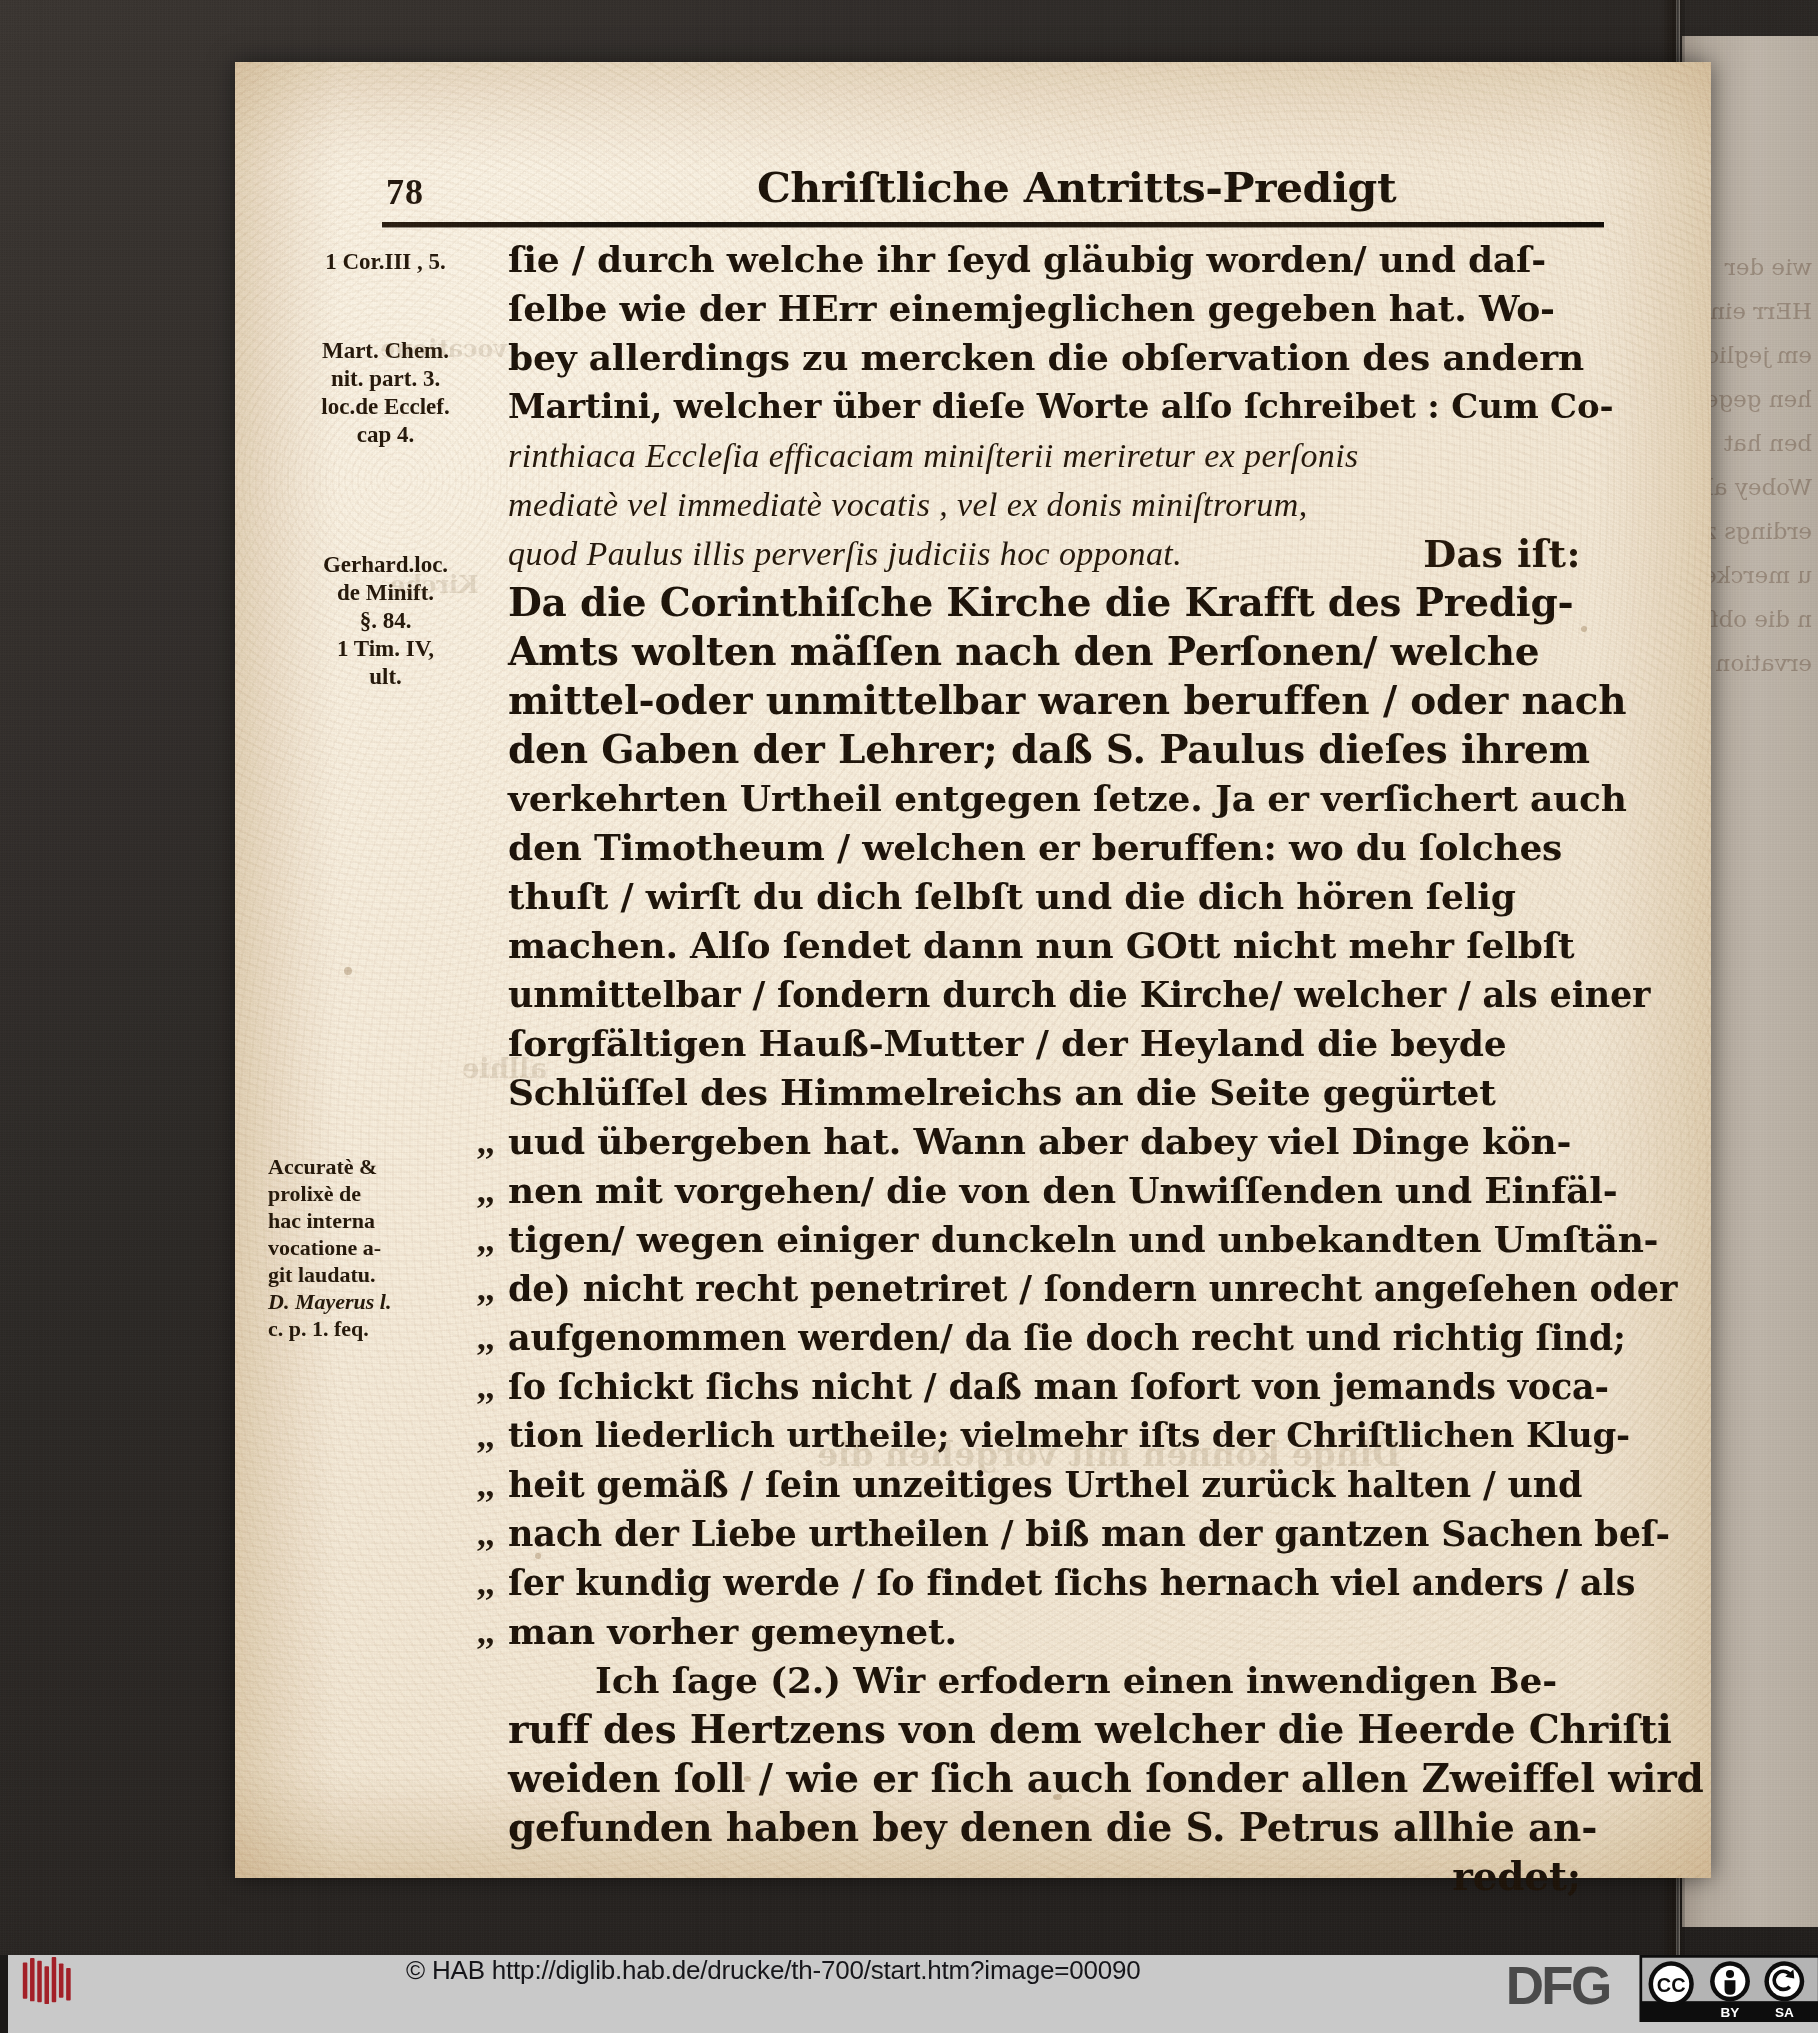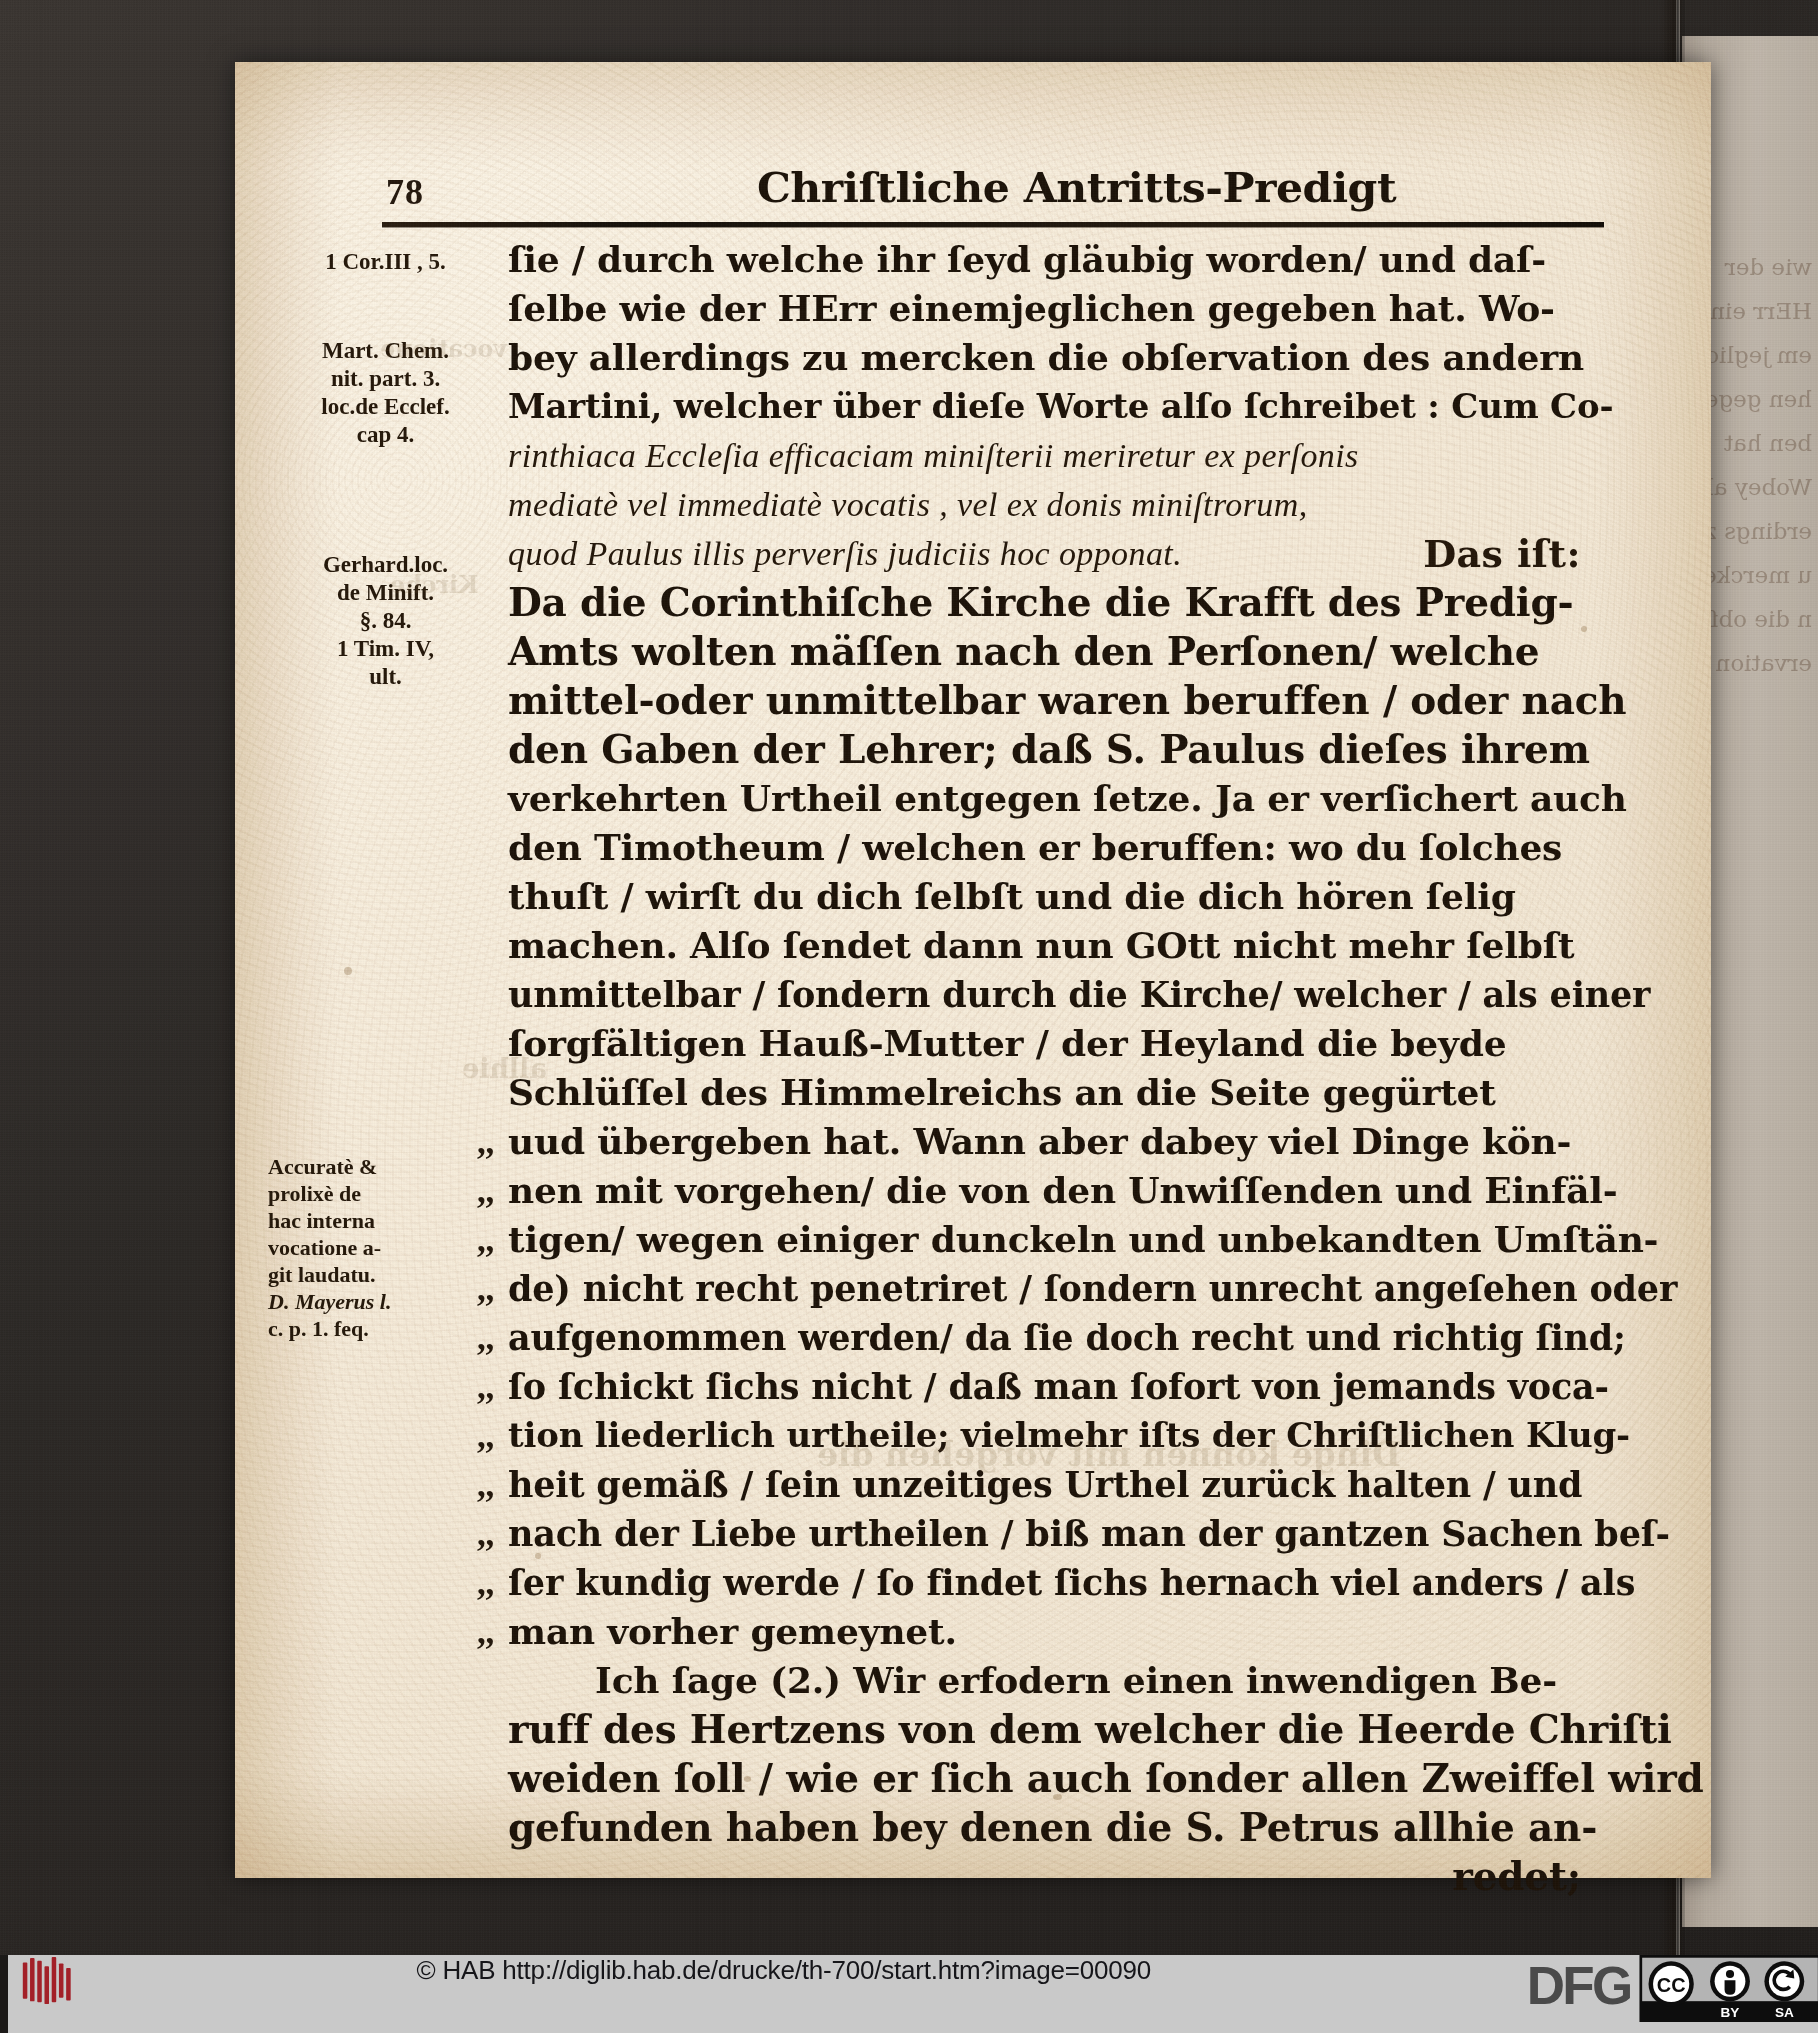--- a/index.html
+++ b/index.html
@@ -275,21 +275,21 @@
     color: #16161a;
     letter-spacing: -0.2px;
     margin-left: -36px;
   }
   #dfg-logo {
     font-family: "Liberation Sans", sans-serif;
     font-weight: 700;
     font-size: 53px;
     letter-spacing: -2.7px;
     color: #4a4a4a;
-    padding-right: 8px;
+    padding-right: 29px;
     flex: none;
   }
   #cc-badge {
     flex: none;
     margin-right: 5.5px;
     display: block;
   }
 </style>
 </head>
 <body>

